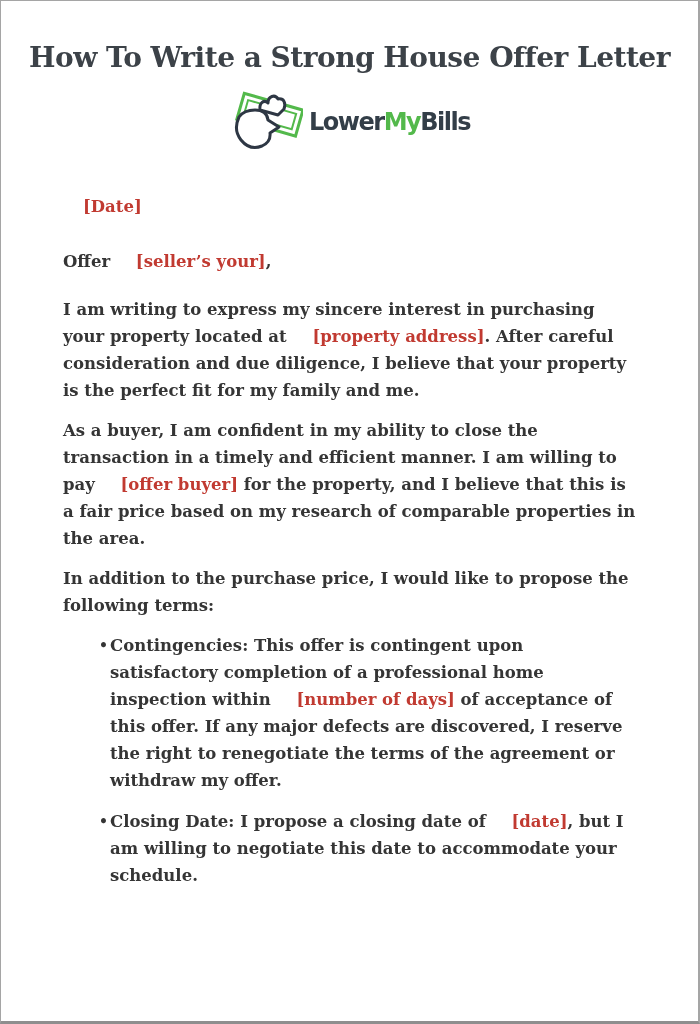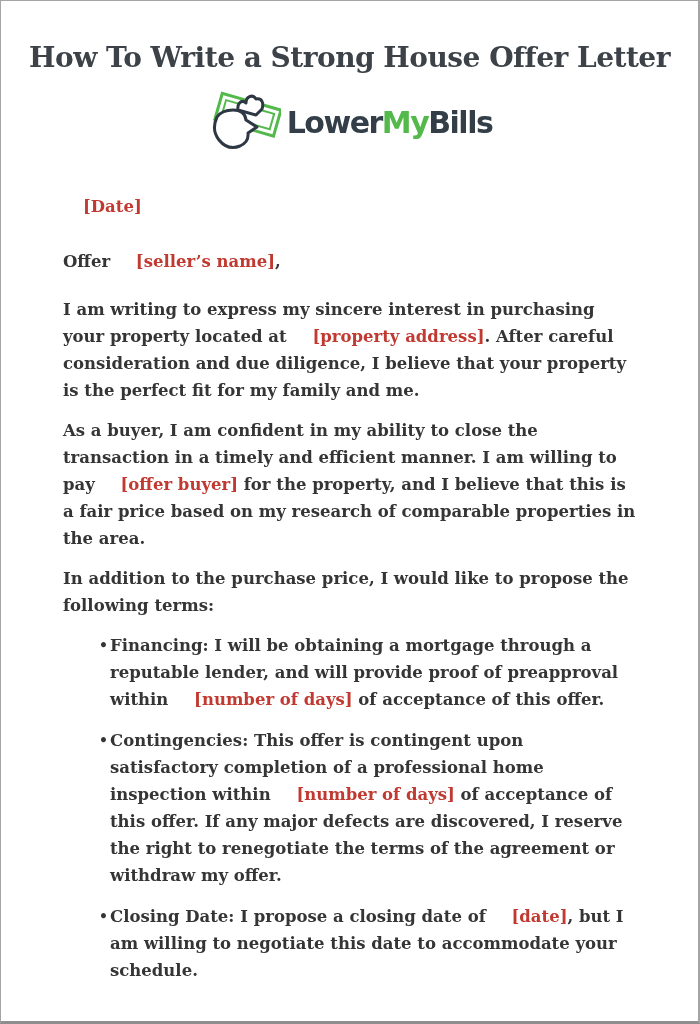--- a/index.html
+++ b/index.html
@@ -37,21 +37,21 @@
     margin-top:14px;
     display:flex;
     align-items:center;
     justify-content:center;
     gap:6px;
     height:66px;
   }
   .logo-text{
     font-family:"DejaVu Sans","Liberation Sans",sans-serif;
     font-weight:700;
-    font-size:30px;
+    font-size:24px;
     letter-spacing:-1.5px;
     color:var(--logo-navy);
     white-space:nowrap;
   }
   .logo-text .green{color:var(--logo-green);}
   .letter{
     padding:0 62px;
     color:var(--body-text);
     font-size:16.5px;
     line-height:27px;
@@ -96,25 +96,24 @@
         </g>
         <path d="M31 22 c-1 -7 4 -11 8 -7 c0 -7 7 -9 10 -4 c6 -1 8 4 6 10 l-6 6 z" fill="#ffffff" stroke="#2e3744" stroke-width="3" stroke-linejoin="round" stroke-linecap="round"></path>
         <path d="M10 29 q-6 13 2 23 q9 11 21 6 q9 -4 8 -13 l9 -6 l-11 -7 q-1 -10 -13 -10 q-11 0 -16 7 z" fill="#ffffff" stroke="#2e3744" stroke-width="3" stroke-linejoin="round"></path>
       </svg>
     </span>
     <span class="logo-text"><span>Lower</span><span class="green">My</span><span>Bills</span></span>
   </div>
 
   <div class="letter">
     <p class="date-line"><span class="ph">[Date]</span></p>
-    <p class="salutation"><span>Offer </span><span class="ph">[seller’s name]</span><span>,</span></p>
+    <p class="salutation"><span>Offer </span><span class="ph">[seller’s your]</span><span>,</span></p>
     <p class="para-first"><span>I am writing to express my sincere interest in purchasing your property located at </span><span class="ph">[property address]</span><span>. After careful consideration and due diligence, I believe that your property is the perfect fit for my family and me.</span></p>
     <p><span>As a buyer, I am confident in my ability to close the transaction in a timely and efficient manner. I am willing to pay </span><span class="ph">[offer buyer]</span><span> for the property, and I believe that this is a fair price based on my research of comparable properties in the area.</span></p>
     <p><span>In addition to the purchase price, I would like to propose the following terms:</span></p>
     <ul class="terms">
-      <li><span>Financing: I will be obtaining a mortgage through a reputable lender, and will provide proof of preapproval within </span><span class="ph">[number of days]</span><span> of acceptance of this offer.</span></li>
       <li><span>Contingencies: This offer is contingent upon satisfactory completion of a professional home inspection within </span><span class="ph">[number of days]</span><span> of acceptance of this offer. If any major defects are discovered, I reserve the right to renegotiate the terms of the agreement or withdraw my offer.</span></li>
       <li><span>Closing Date: I propose a closing date of </span><span class="ph">[date]</span><span>, but I am willing to negotiate this date to accommodate your schedule.</span></li>
     </ul>
 
   </div>
 
 </div>
 
 </body></html>

